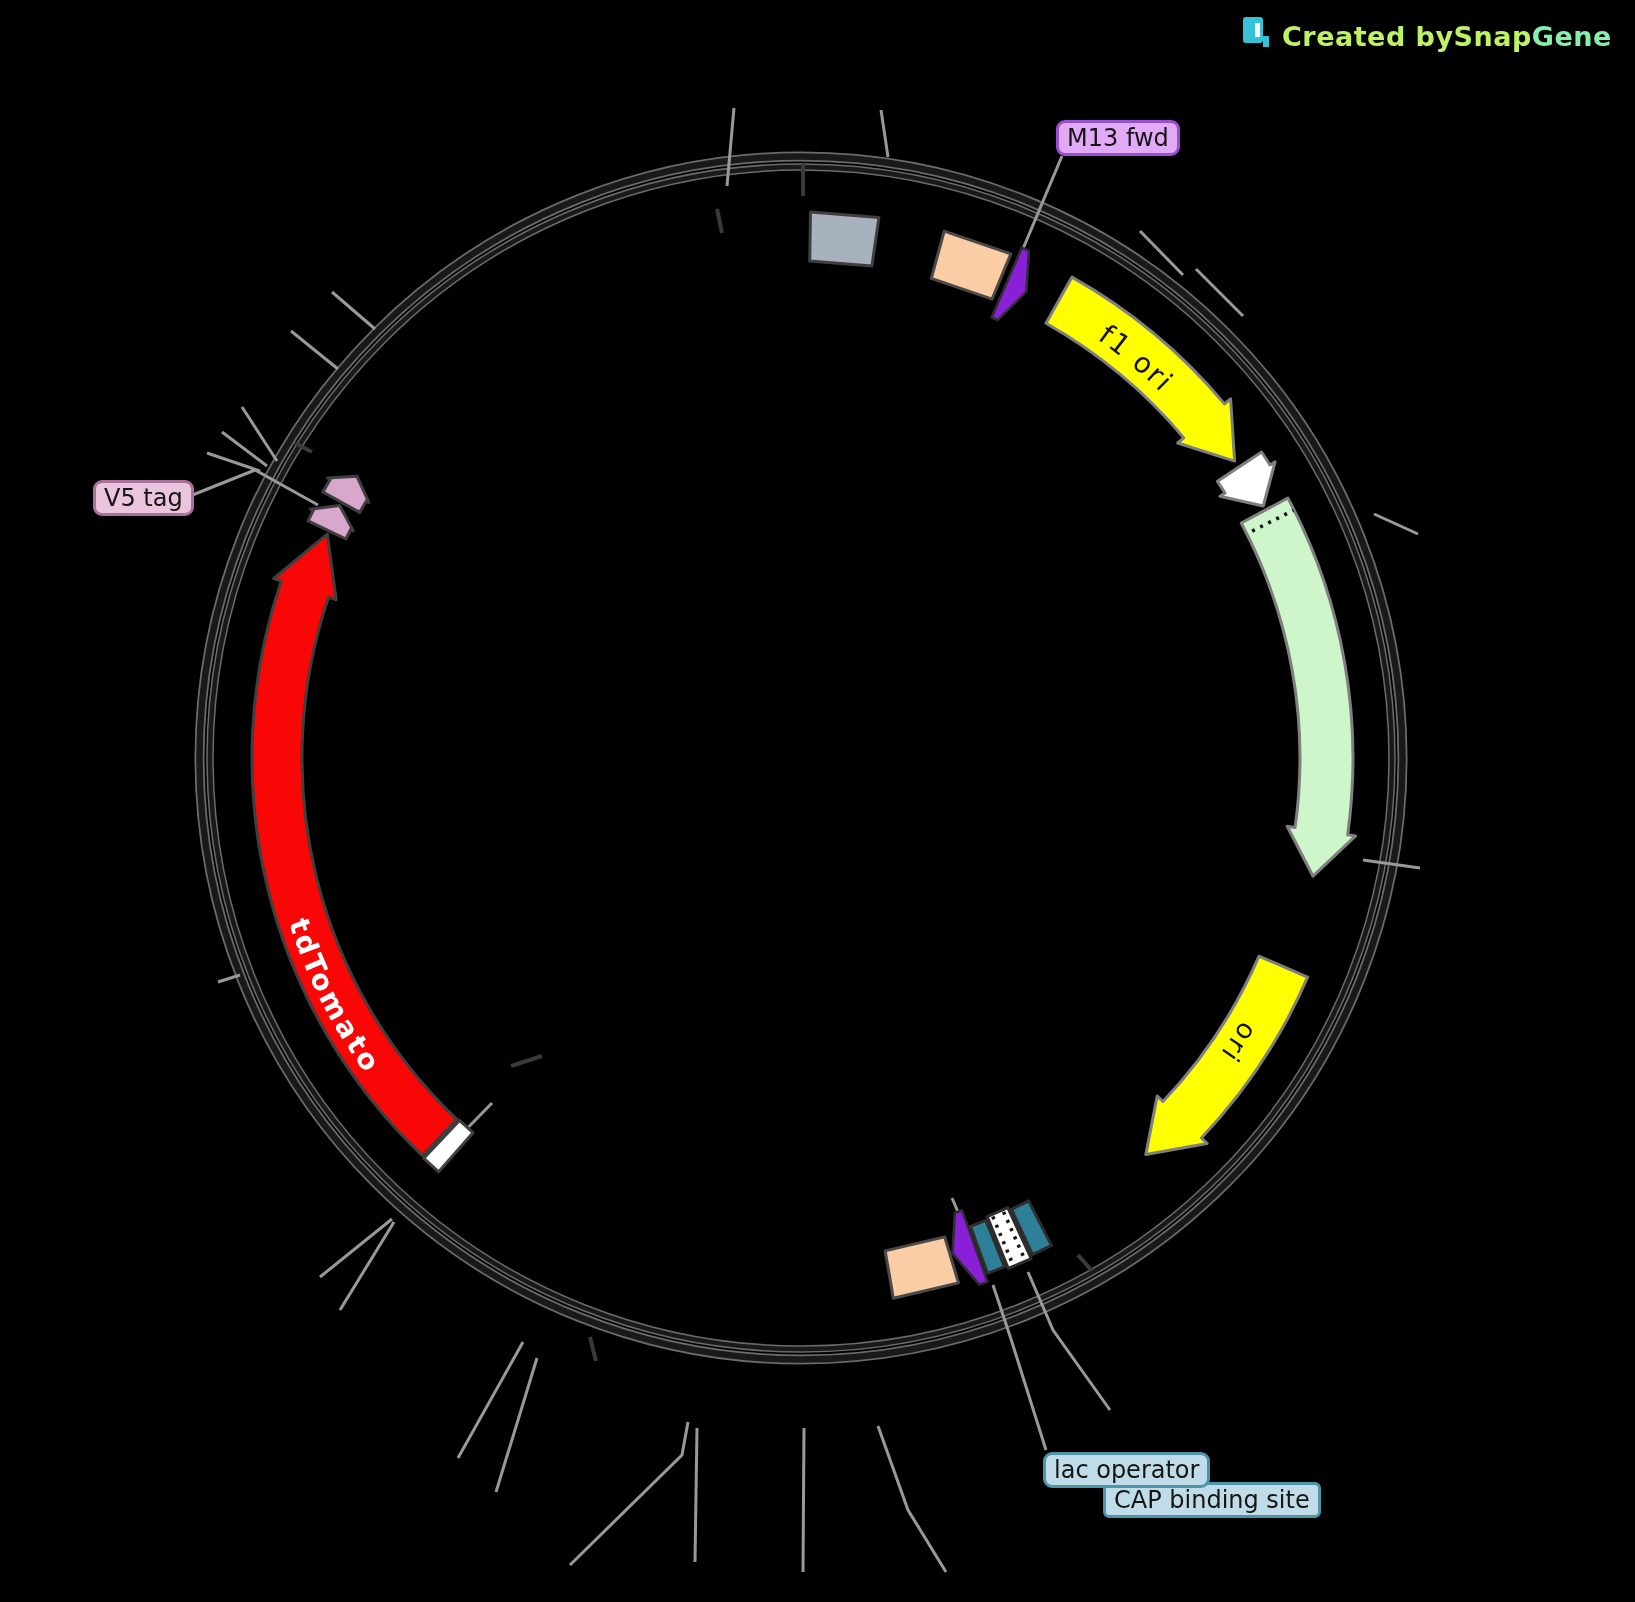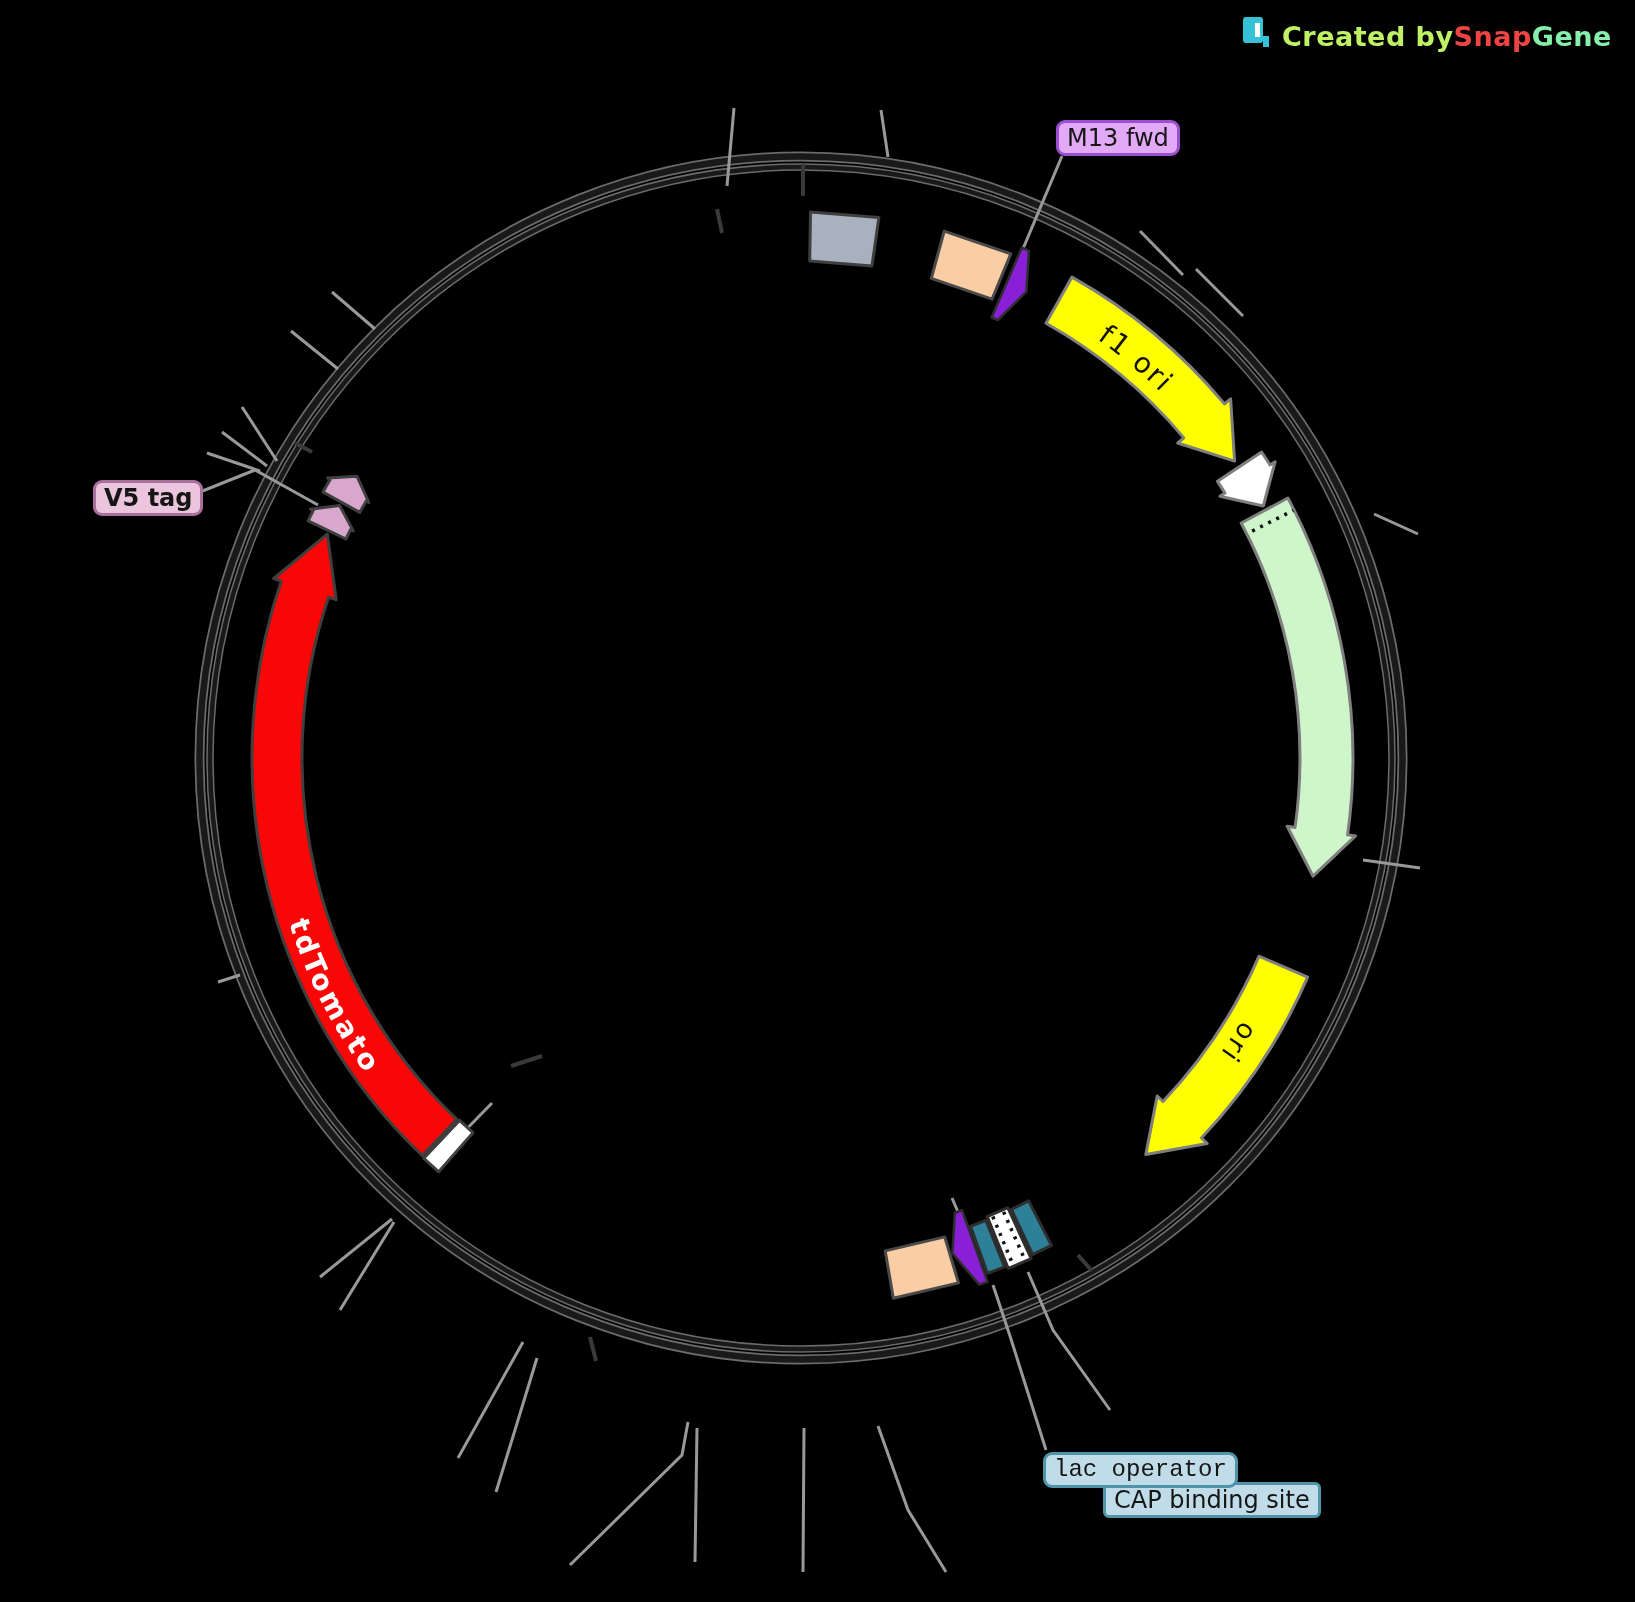--- a/index.html
+++ b/index.html
@@ -2,21 +2,21 @@
 <html><head>
 <meta charset="utf-8">
 <style>
   html,body{margin:0;padding:0;background:#000;}
   #stage{position:relative;width:1635px;height:1602px;background:#000;overflow:hidden;
          font-family:"DejaVu Sans","Liberation Sans",sans-serif;}
   #map-svg{position:absolute;left:0;top:0;}
   .feat-label{position:absolute;font-size:24px;line-height:28px;color:#151515;
               padding:1px 8px;border-radius:9px;border:3px solid #a16207;white-space:nowrap;}
   #label-m13{left:1056px;top:120px;}
-  #label-v5{left:93px;top:480px;font-weight:bold;}
+  #label-v5{left:93px;top:480px;}
   #label-cap{left:1103px;top:1482px;border-radius:6px;}
   #label-lac{left:1043px;top:1452px;}
   #logo{position:absolute;left:1242px;top:14px;display:flex;align-items:center;
         font-size:27px;letter-spacing:0.5px;}
   #logo .icon{margin-right:12px;display:inline-block;}
   #logo .created{color:#bef264;font-weight:700;}
   #logo .snap{font-weight:700;}
   #logo .gene{font-weight:700;}
 </style>
 </head>
@@ -86,27 +86,27 @@
         <path d="M 308.1 520.8 A 547 547 0 0 1 313.2 510.5 L 310.5 509.2 L 339.6 505.4 L 353.3 530.9 L 350.6 529.5 A 505 505 0 0 0 346.0 539.0 Z" fill="#D9A7CC" stroke="#3F3F3F" stroke-width="3" stroke-linejoin="round"></path>
         <path d="M 323.0 492.0 A 547 547 0 0 1 330.2 479.6 L 327.6 478.0 L 356.9 476.2 L 368.9 502.5 L 366.3 500.9 A 505 505 0 0 0 359.7 512.4 Z" fill="#D9A7CC" stroke="#3F3F3F" stroke-width="3" stroke-linejoin="round"></path>
         <line x1="1252.152551105558" y1="531.0939056989723" x2="1293.2476349686385" y2="510.42523176264103" stroke="#111111" stroke-width="3.5" stroke-dasharray="3 6"></line>
         <line x1="1003.5442523322401" y1="1211.855512081955" x2="1024.7360050913478" y2="1259.3414006700068" stroke="#111111" stroke-width="3.5" stroke-dasharray="3 6"></line>
         <line x1="992.7953030351863" y1="1216.5014304597544" x2="1012.8624172360509" y2="1264.4734111114792" stroke="#111111" stroke-width="3.5" stroke-dasharray="3 6"></line>
       </svg></div>
 
   <div class="feat-label" id="label-m13" style="background: rgb(226, 169, 246); border-color: rgb(154, 79, 208);">M13 fwd</div>
   <div class="feat-label" id="label-v5" style="background: rgb(235, 197, 221); border-color: rgb(169, 112, 156);">V5 tag</div>
   <div class="feat-label" id="label-cap" style="background: rgb(191, 220, 232); border-color: rgb(78, 149, 170);">CAP binding site</div>
-  <div class="feat-label" id="label-lac" style="background: rgb(191, 220, 232); border-color: rgb(78, 149, 170); font-family: Liberation Mono, monospace;">lac operator</div>
+  <div class="feat-label" id="label-lac" style="background: rgb(191, 220, 232); border-color: rgb(78, 149, 170);">lac operator</div>
 
   <div id="logo">
     <span class="icon">
       <svg width="28" height="38" viewBox="0 0 28 38">
         <rect x="1" y="3" width="20" height="26" rx="3" fill="#35C2D6"></rect>
         <rect x="13" y="9" width="5" height="14" fill="#FFFFFF"></rect>
         <rect x="21" y="22" width="6" height="11" fill="#35C2D6"></rect>
       </svg>
     </span>
     <span class="created">Created by </span>
-    <span class="snap" style="color: #ef4444;">Snap</span>
+    <span class="snap" style="color: #bef264;">Snap</span>
     <span class="gene" style="color: #86efac;">Gene</span>
   </div>
 </div>
 
 </body></html>

